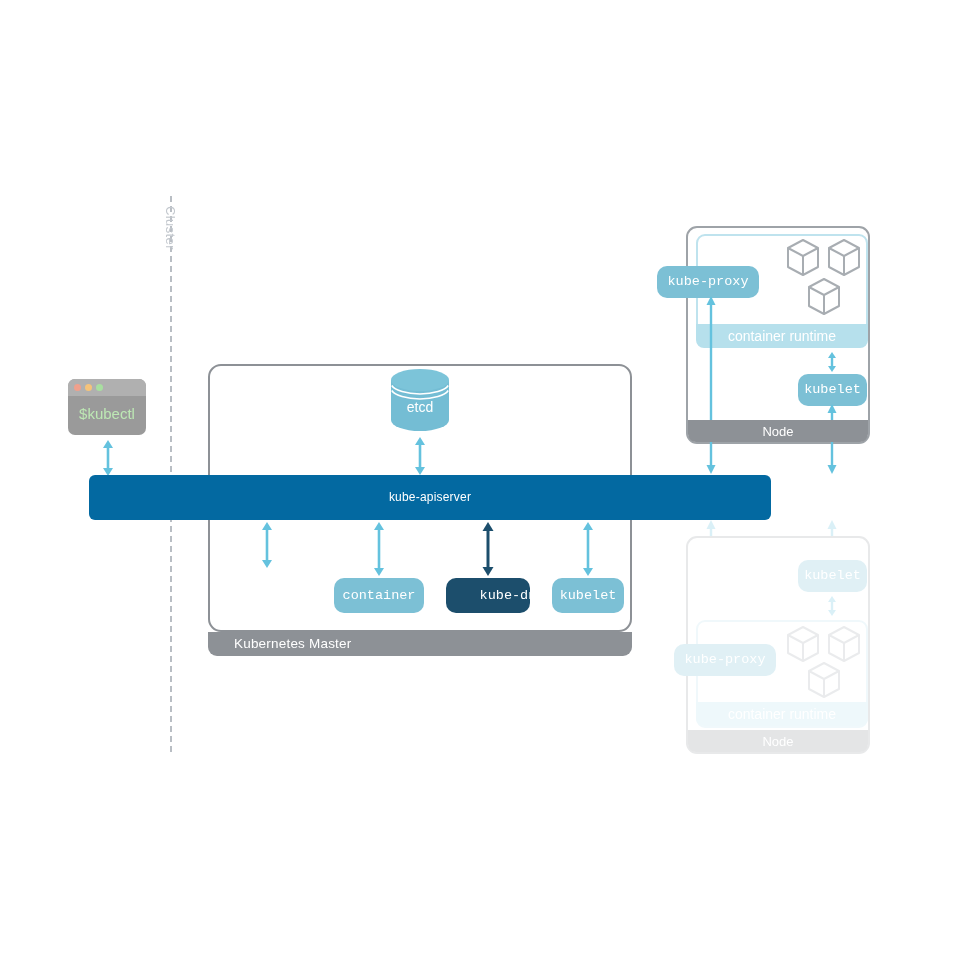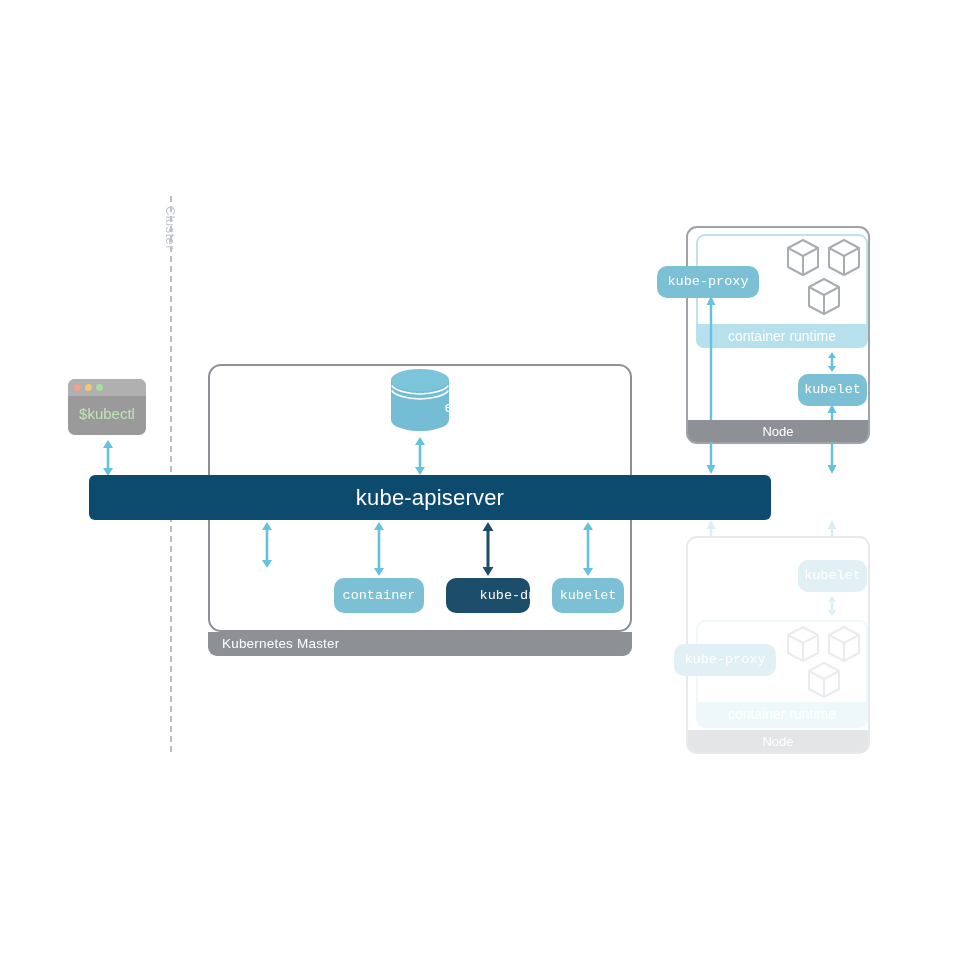--- a/index.html
+++ b/index.html
@@ -84,50 +84,49 @@
   }
   .master-footer {
     left: 208px; top: 632px;
     width: 424px; height: 24px;
     background: #8d9196;
     border-bottom-left-radius: 9px;
     border-bottom-right-radius: 9px;
     color: #ffffff;
     font-size: 13.5px;
     line-height: 24px;
-    padding-left: 14px;
+    padding-left: 26px;
     letter-spacing: .2px;
     white-space: nowrap;
   }
 
   
   .etcd {
     left: 391px; top: 369px;
     width: 58px; height: 62px;
   }
   .etcd svg { display: block; }
   .etcd-label {
     position: absolute;
     left: 0; top: 30px;
     width: 58px;
     text-align: center;
     font-size: 14px;
     color: #ffffff;
     white-space: nowrap;
-    padding-left: 38px;
   }
 
   
   .apiserver {
     left: 89px; top: 475px;
     width: 682px; height: 45px;
-    background: #0c4a6e;
+    background: #0369a1;
     border-radius: 6px;
     color: #ffffff;
-    font-size: 22px;
+    font-size: 12px;
     line-height: 45px;
     text-align: center;
     letter-spacing: .2px;
     white-space: nowrap;
   }
 
   
   .pill {
     background: #7cc0d5;
     border-radius: 10px;

